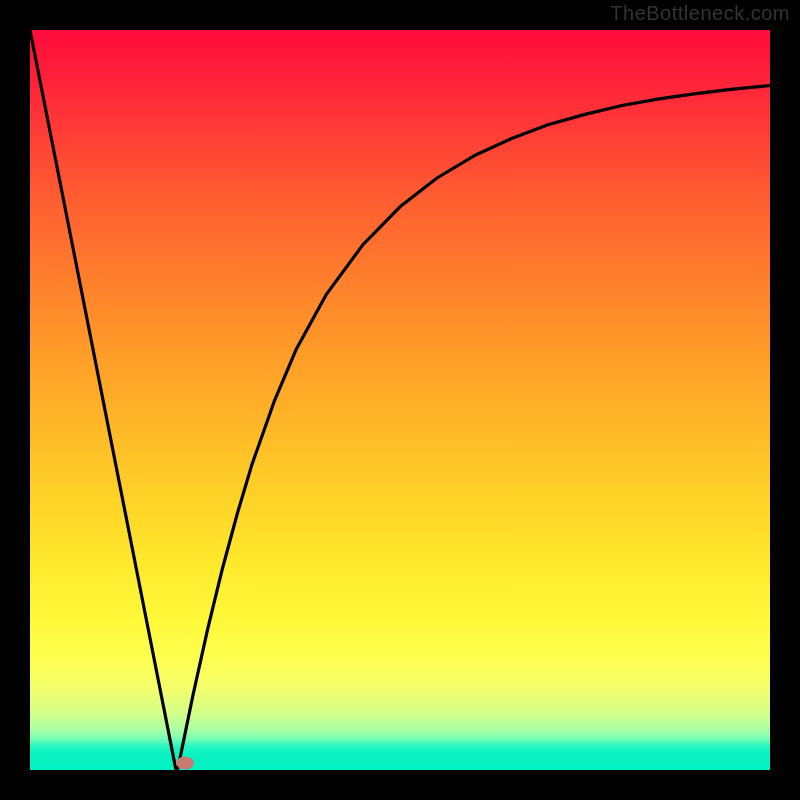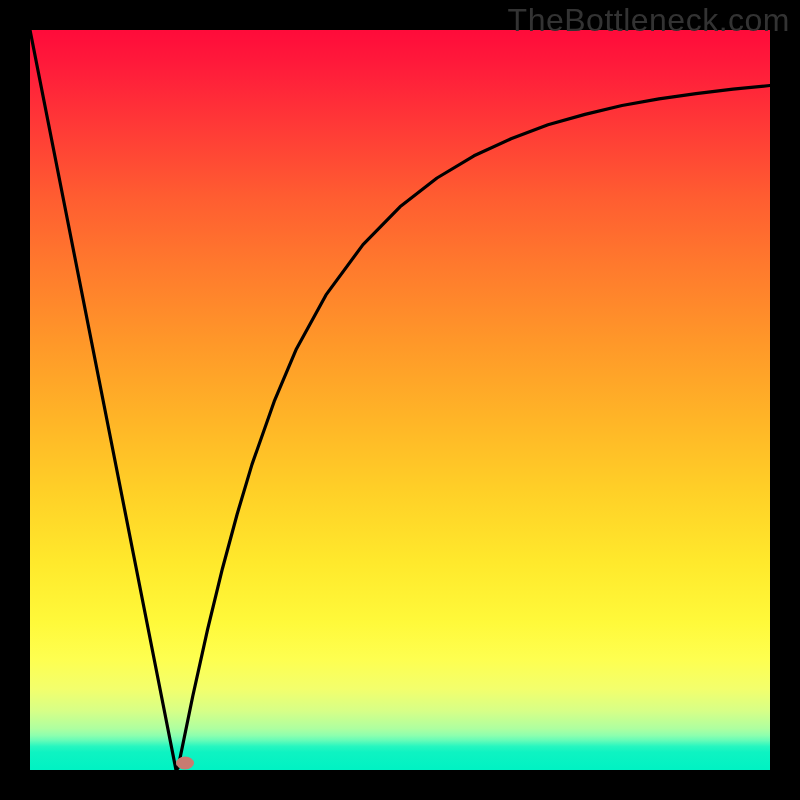--- a/index.html
+++ b/index.html
@@ -15,21 +15,21 @@
     position: relative;
     width: 800px;
     height: 800px;
     background: #000;
   }
   .watermark {
     position: absolute;
     top: 2px;
     right: 10px;
     color: #333;
-    font-size: 32px;
+    font-size: 20px;
     font-weight: 500;
     letter-spacing: 0.5px;
     z-index: 50;
     user-select: none;
   }
   .plot-area {
     position: absolute;
     left: 30px;
     top: 30px;
     width: 740px;

